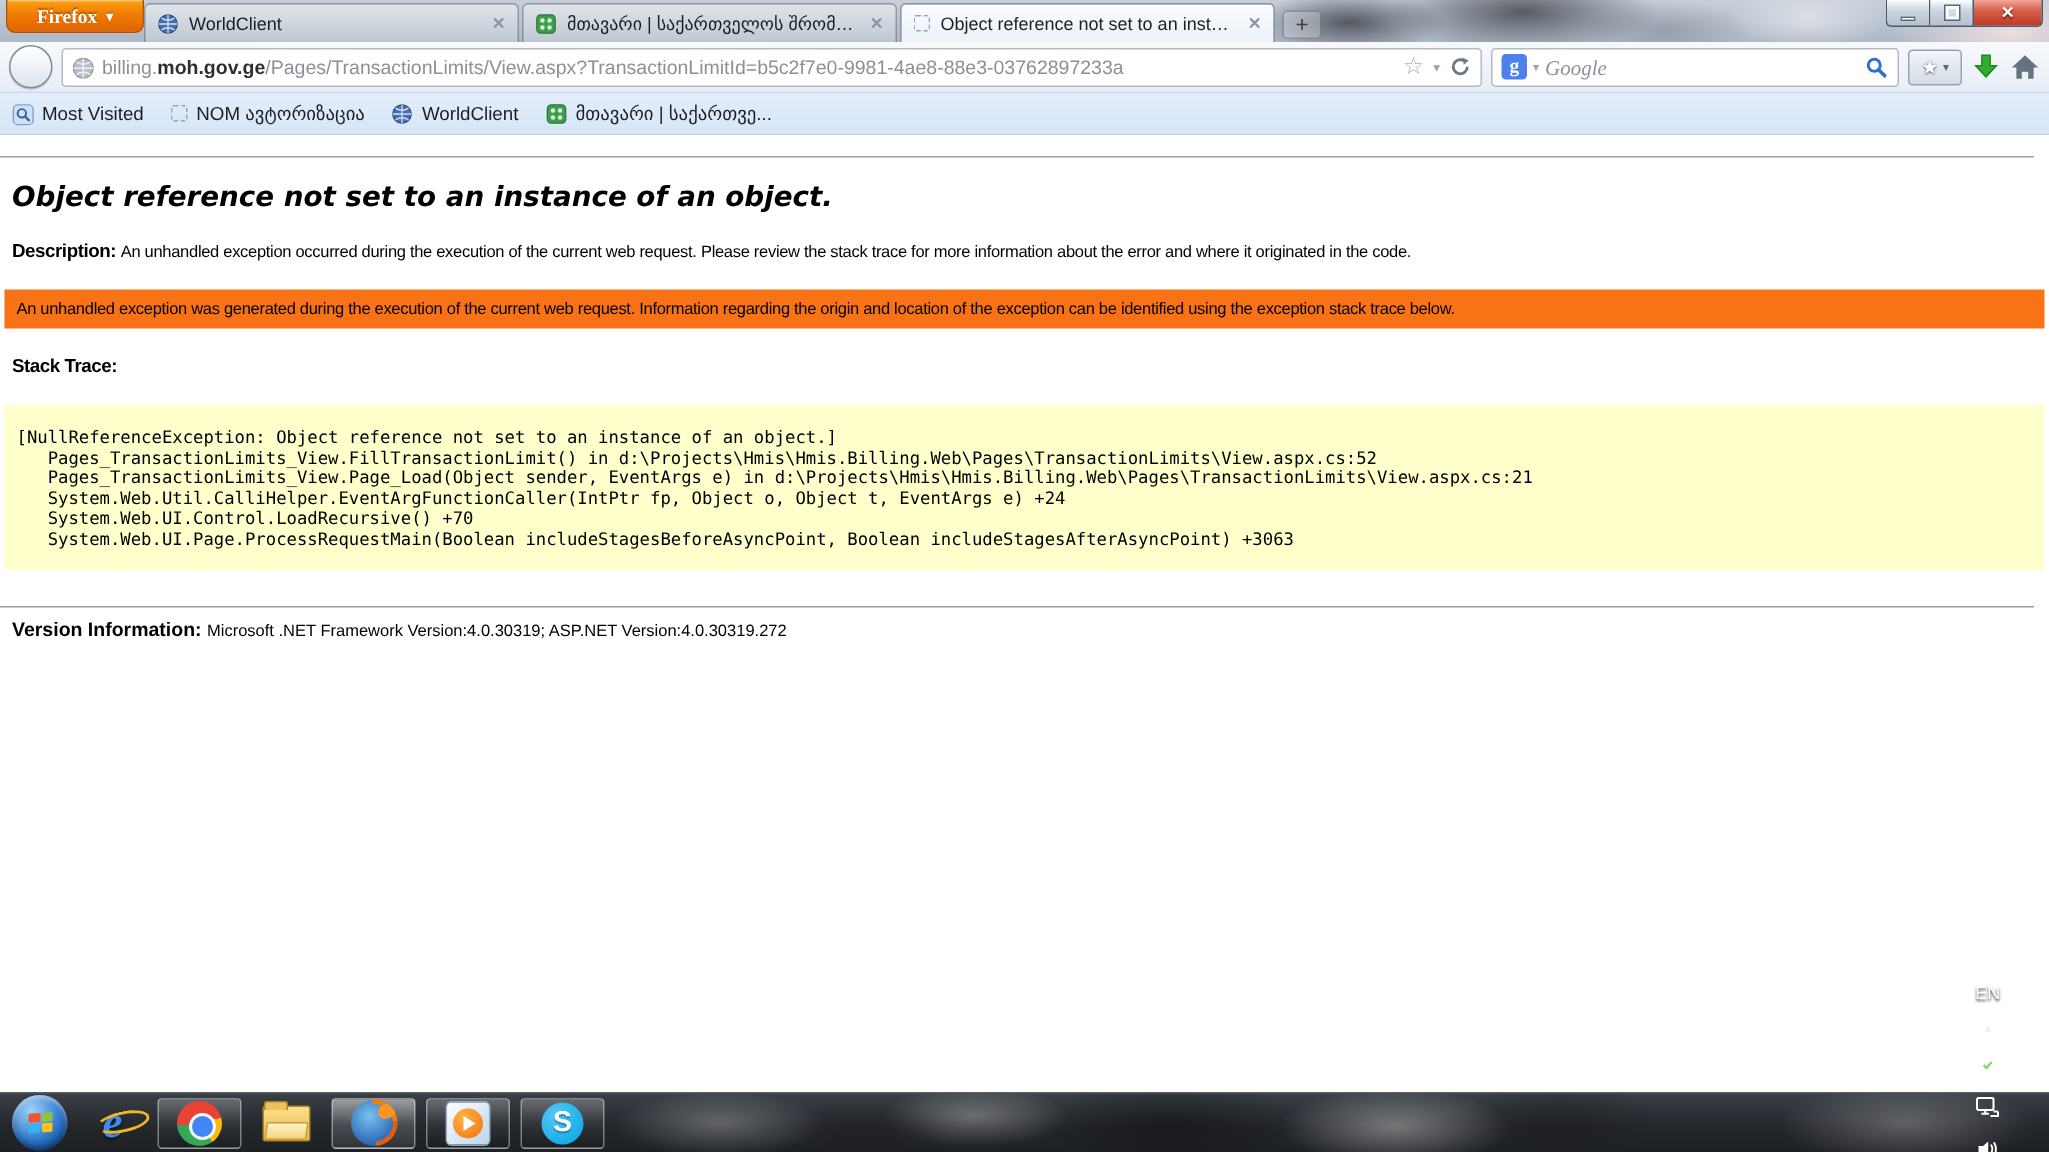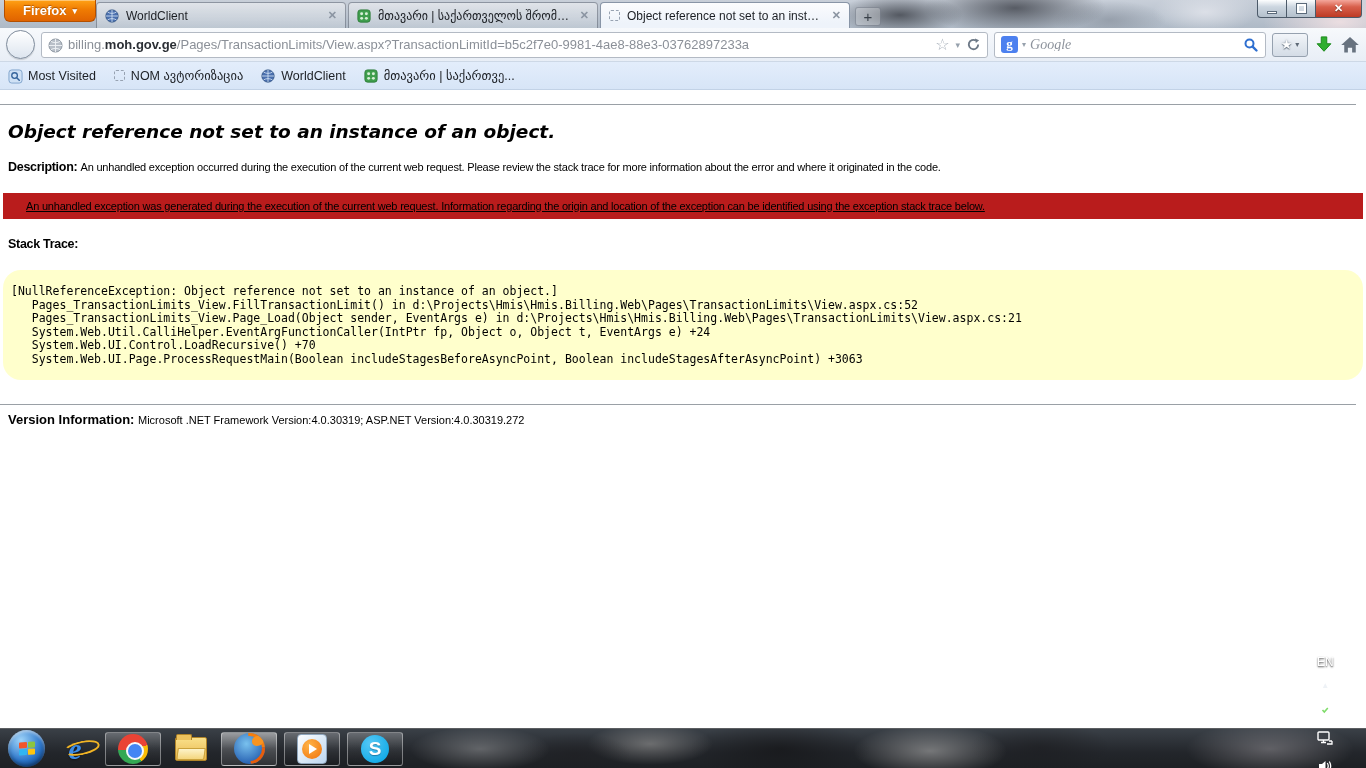--- a/index.html
+++ b/index.html
@@ -13,21 +13,21 @@
       radial-gradient(90px 30px at 900px 15px, rgba(66,70,78,.85), transparent 70%),
       radial-gradient(130px 38px at 1015px 8px, rgba(52,55,63,.75), transparent 70%),
       radial-gradient(80px 28px at 1110px 20px, rgba(120,128,140,.5), transparent 70%),
       radial-gradient(75px 30px at 1205px 12px, rgba(225,228,235,.85), transparent 70%),
       radial-gradient(110px 42px at 1340px 22px, rgba(238,223,226,.95), transparent 70%);
   }
   .firefox-btn { position:absolute; left:4px; top:0; width:92px; height:22px; z-index:3;
     background:linear-gradient(#ffa216,#f07c02 45%,#e06300); border:1px solid #b34f00; border-top:none;
     border-radius:0 0 6px 6px; color:#fff; font-weight:bold; font-size:13px;
     display:flex; align-items:center; justify-content:center; gap:6px; text-shadow:0 -1px 1px rgba(120,50,0,.6);
-    box-shadow:inset 0 1px 0 rgba(255,255,255,.4); cursor:pointer; }
+    box-shadow:inset 0 1px 0 rgba(255,255,255,.4); cursor:pointer;font-family:Liberation Serif, serif; }
   .ff-caret { font-size:9px; }
   .tabs { position:absolute; left:96px; top:2px; height:26px; display:flex; align-items:flex-end; z-index:2; }
   .tab { width:250px; height:26px; display:flex; align-items:center; gap:7px; padding:0 8px;
     border:1px solid rgba(60,70,85,.45); border-bottom:none; border-radius:4px 4px 0 0; margin-right:2px;
     background:linear-gradient(rgba(255,255,255,.45),rgba(235,240,246,.25)); cursor:pointer; }
   .tab-active { background:linear-gradient(#fbfcfe,#eef3fa 80%); border-color:#8895a7; position:relative; z-index:4; }
   .tab-title { flex:1; font-size:12px; color:#1c1f24; white-space:nowrap; overflow:hidden; text-overflow:ellipsis;
     font-family:"Liberation Sans","DejaVu Sans",sans-serif; }
   .tab-close { color:#8b95a2; font-size:11px; font-weight:bold; cursor:pointer; }
   .new-tab { width:26px; height:19px; margin:0 0 2px 3px; border-radius:3px; text-align:center; line-height:18px;
@@ -56,43 +56,43 @@
   .url-gray { color:#8b9098; }
   .url-bold { color:#2b2f35; font-weight:bold; }
   .star-icon { font-size:16px; color:#aab2bc; cursor:pointer; line-height:1; }
   .url-caret { font-size:9px; color:#97a1ad; cursor:pointer; }
   .reload-icon { cursor:pointer; display:flex; align-items:center; }
   .searchbar { width:272px; height:26px; background:#fff; border:1px solid #b3bac4; border-radius:3px;
     display:flex; align-items:center; padding:0 6px; gap:4px; flex:0 0 auto; }
   .g-icon { width:17px; height:17px; background:#4c80ef; border-radius:3px; color:#fff; font-weight:bold;
     font-size:13px; text-align:center; line-height:16px; font-family:"Liberation Serif",serif; }
   .search-caret { font-size:8px; color:#97a1ad; cursor:pointer; }
-  .search-input { flex:1; border:none; outline:none; font-size:11px; color:#333; background:transparent; min-width:0; }
+  .search-input { flex:1; border:none; outline:none; font-size:18px; color:#333; background:transparent; min-width:0; }
   .search-input::placeholder { font-style:italic; color:#8d939c; font-family:"Liberation Serif",serif; font-size:14px; }
   .toolbar-icon { cursor:pointer; display:flex; align-items:center; justify-content:center; flex:0 0 auto; }
   .bookmarks-btn { width:36px; height:24px; border:1px solid #96a1af; border-radius:3px;
     background:linear-gradient(#f2f5f9,#d4dce6); display:flex; align-items:center; justify-content:center; gap:3px; cursor:pointer; }
   .bm-star { color:#fff; text-shadow:0 0 2px #717d8b, 0 1px 1px #5e6977; font-size:13px; }
   .bm-caret { font-size:8px; color:#5f6a77; }
 
   
   .bookmarksbar { height:28px; flex:0 0 auto; background:linear-gradient(#e3edfb,#d7e5f7); border-bottom:1px solid #c2d2e6;
     display:flex; align-items:center; padding:0 8px; gap:18px; }
   .bm-item { display:flex; align-items:center; gap:6px; font-size:12.5px; color:#1c1f24; cursor:pointer; white-space:nowrap;
     font-family:"Liberation Sans","DejaVu Sans",sans-serif; }
 
   
   .page { flex:1; background:#fff; overflow:hidden; padding-top:14px; color:#000; }
   .page h1 { font-family:"DejaVu Sans",sans-serif; font-weight:normal; font-size:23px; color:#e31414; margin:0 8px 14px 8px; }
   .page hr { border:none; border-top:1px solid #9aa0a6; margin:0 10px 0 0; }
   .page h2 { font-family:"DejaVu Sans",sans-serif; font-style:italic; font-weight:bold; font-size:18.5px; color:#000000; margin:16px 8px 18px 8px; }
   .para { font-size:11px; letter-spacing:-0.2px; margin:0 8px 19px 8px; color:#000; }
   .para b { font-size:12.5px; letter-spacing:-0.3px; }
-  .hl-box { background:#b91c1c; margin:0 3px 18px 3px; padding:7px 23px; font-size:11px; letter-spacing:-0.2px;text-decoration:underline; }
-  .stack-box { background:#ffffcc; margin:0 3px 24px 3px; padding:15px 8px 14px 8px;border-radius:18px; }
+  .hl-box { background:#f97316; margin:0 3px 18px 3px; padding:7px 8px; font-size:11px; letter-spacing:-0.2px; }
+  .stack-box { background:#ffffcc; margin:0 3px 24px 3px; padding:15px 8px 14px 8px; }
   .stack-box pre { font-family:"DejaVu Sans Mono","Liberation Mono",monospace; font-size:11.5px; line-height:13.5px; color:#000; white-space:pre; }
   .version { font-size:11px; margin:7px 8px 0 8px; }
   .version b { font-size:13px; }
 
   
   .taskbar { height:40px; flex:0 0 auto; position:relative; background:linear-gradient(#3a4047,#23262b 60%,#1d2024);
     display:flex; align-items:center; padding:0 8px; gap:7px; border-top:1px solid rgba(255,255,255,.28); }
   .taskbar-bg { position:absolute; inset:0; pointer-events:none;
     background:
       radial-gradient(100px 32px at 480px 20px, rgba(235,235,235,.30), transparent 70%),

